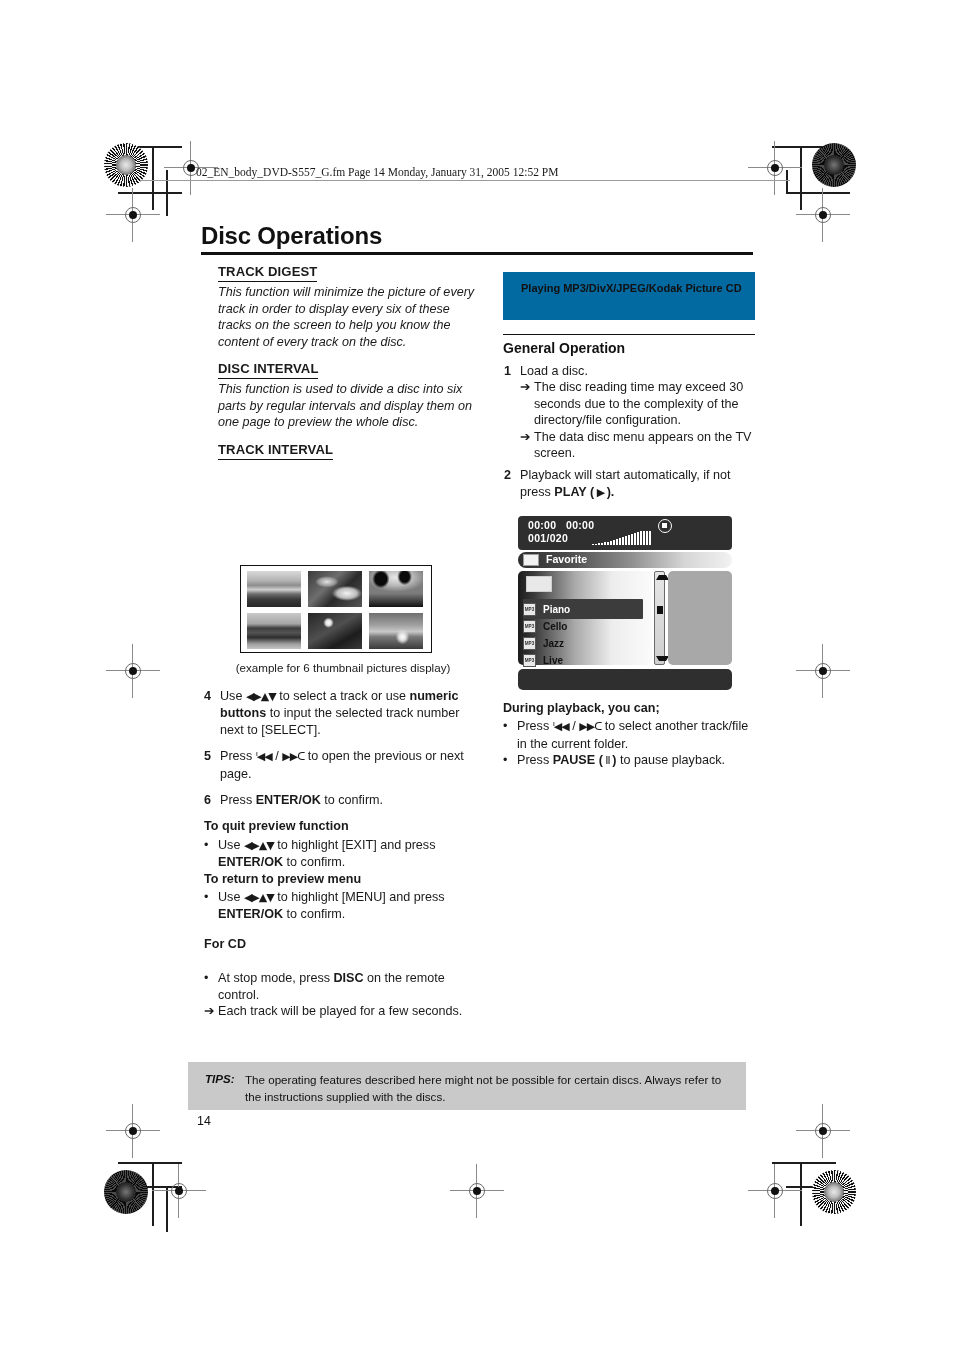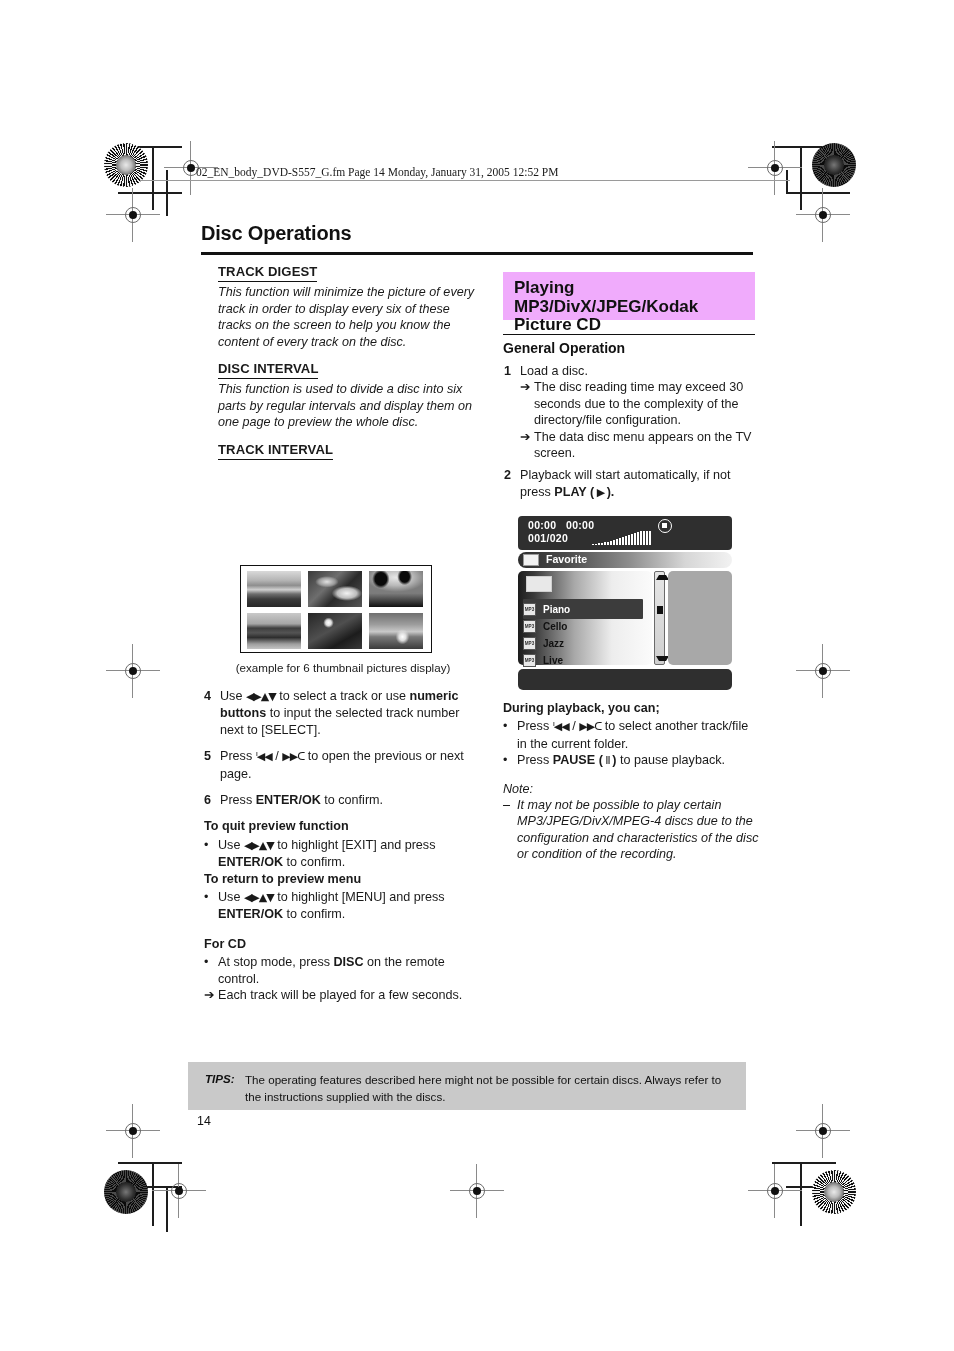--- a/index.html
+++ b/index.html
@@ -31,21 +31,21 @@
   
   .slug{
     position:absolute;left:196px;top:166px;
     font-family:"Liberation Serif", serif;font-size:11.5px;color:#1a1a1a;white-space:nowrap;
   }
   .slug-rule{position:absolute;left:140px;top:180px;width:650px;height:1px;background:#9a9a9a;}
 
   
   .title{
     position:absolute;left:201px;top:222px;
-    font-size:20px;font-weight:bold;color:#111;letter-spacing:-0.2px;
+    font-size:24px;font-weight:bold;color:#111;letter-spacing:-0.2px;
   }
   .title-rule{position:absolute;left:201px;top:252px;width:552px;height:2.6px;background:#111;}
 
   
   .col{position:absolute;width:262px;font-size:12.6px;line-height:16.4px;color:#1a1a1a;}
   .col-left{left:218px;top:264px;}
 
   h3.sub{
     font-size:13.1px;font-weight:bold;margin:0 0 2px 0;padding-bottom:1px;
     border-bottom:1.6px solid #111;display:inline-block;letter-spacing:.1px;
@@ -88,23 +88,23 @@
   .nlist{position:absolute;left:204px;width:278px;font-size:12.6px;line-height:16.4px;color:#1a1a1a;}
   .nrow{display:flex;margin-bottom:10px;}
   .nnum{width:16px;flex:0 0 16px;font-weight:bold;font-size:12.6px;}
   .ntext{flex:1;}
   .bullrow{display:flex;margin:0 0 0 0;}
   .bull{width:14px;flex:0 0 14px;}
   .btext{flex:1;}
 
   
   .band{
-    position:absolute;left:503px;top:272px;width:252px;height:48px;background:#f0abfc;
-    box-sizing:border-box;padding:7px 10px 0 11px;
-    font-size:17px;font-weight:bold;line-height:18.5px;color:#111;
+    position:absolute;left:503px;top:272px;width:252px;height:48px;background:#0369a1;
+    box-sizing:border-box;padding:7px 10px 0 18px;
+    font-size:11px;font-weight:bold;line-height:18.5px;color:#111;
   }
   .genop-rule{position:absolute;left:503px;top:334px;width:252px;height:1.4px;background:#111;}
   .genop{position:absolute;left:503px;top:340px;font-size:14px;font-weight:bold;color:#111;}
 
   
   .osd{position:absolute;left:516px;top:516px;width:220px;height:175px;}
   .osd-top{position:absolute;left:2px;top:0px;width:214px;height:34px;background:#2f2f2f;border-radius:4px;}
   .osd-time{position:absolute;left:10px;top:3px;color:#fff;font-size:10.5px;font-weight:bold;letter-spacing:.3px;font-family:"Liberation Sans",sans-serif;}
   .osd-count{position:absolute;left:10px;top:16px;color:#fff;font-size:10.5px;font-weight:bold;letter-spacing:.3px;}
   .osd-meter{position:absolute;left:74px;top:15px;width:60px;height:14px;display:flex;align-items:flex-end;gap:1px;}
@@ -289,21 +289,21 @@
           </div>
         </div>
         <div class="blk" style="margin-bottom:13px;">
           <div style="font-weight:bold;margin-bottom:2px;">To return to preview menu</div>
           <div class="bullrow">
             <div class="bull">•</div>
             <div class="btext"><span>Use </span><span class="arrowglyph">◀▶▲▼</span><span> to highlight [MENU] and press </span><b>ENTER/OK</b><span> to confirm.</span></div>
           </div>
         </div>
         <div class="blk" style="margin-bottom:13px;">
-          <div style="font-weight:bold;margin-bottom:2px;">For CD</div>
+          <div style="font-weight:bold;margin-bottom:18px;">For CD</div>
           <div class="bullrow">
             <div class="bull">•</div>
             <div class="btext"><span>At stop mode, press </span><b>DISC</b><span> on the remote control.</span></div>
           </div>
           <div class="bullrow">
             <div class="bull">➔</div>
             <div class="btext"><span>Each track will be played for a few seconds.</span></div>
           </div>
         </div>
       </div>
@@ -409,27 +409,20 @@
           <div style="font-weight:bold;margin-bottom:2px;">During playback, you can;</div>
           <div class="bullrow">
             <div class="bull">•</div>
             <div class="btext"><span>Press </span><span class="arrowglyph">ᑊ◀◀</span><span> / </span><span class="arrowglyph">▶▶ᑕ</span><span> to select another track/file in the current folder.</span></div>
           </div>
           <div class="bullrow">
             <div class="bull">•</div>
             <div class="btext"><span>Press </span><b>PAUSE (</b><span class="arrowglyph"> Ⅱ </span><b>)</b><span> to pause playback.</span></div>
           </div>
         </div>
-        <div class="blk" style="font-style:italic;">
-          <div>Note:</div>
-          <div class="bullrow">
-            <div class="bull">–</div>
-            <div class="btext">It may not be possible to play certain MP3/JPEG/DivX/MPEG-4 discs due to the configuration and characteristics of the disc or condition of the recording.</div>
-          </div>
-        </div>
       </div>
   </div>
 
   <div class="tips">
     <div class="tips-label">TIPS:</div>
     <div class="tips-text">The operating features described here might not be possible for certain discs. Always refer to the instructions supplied with the discs.</div>
   </div>
   <div class="pageno">14</div>
 
 </div>

